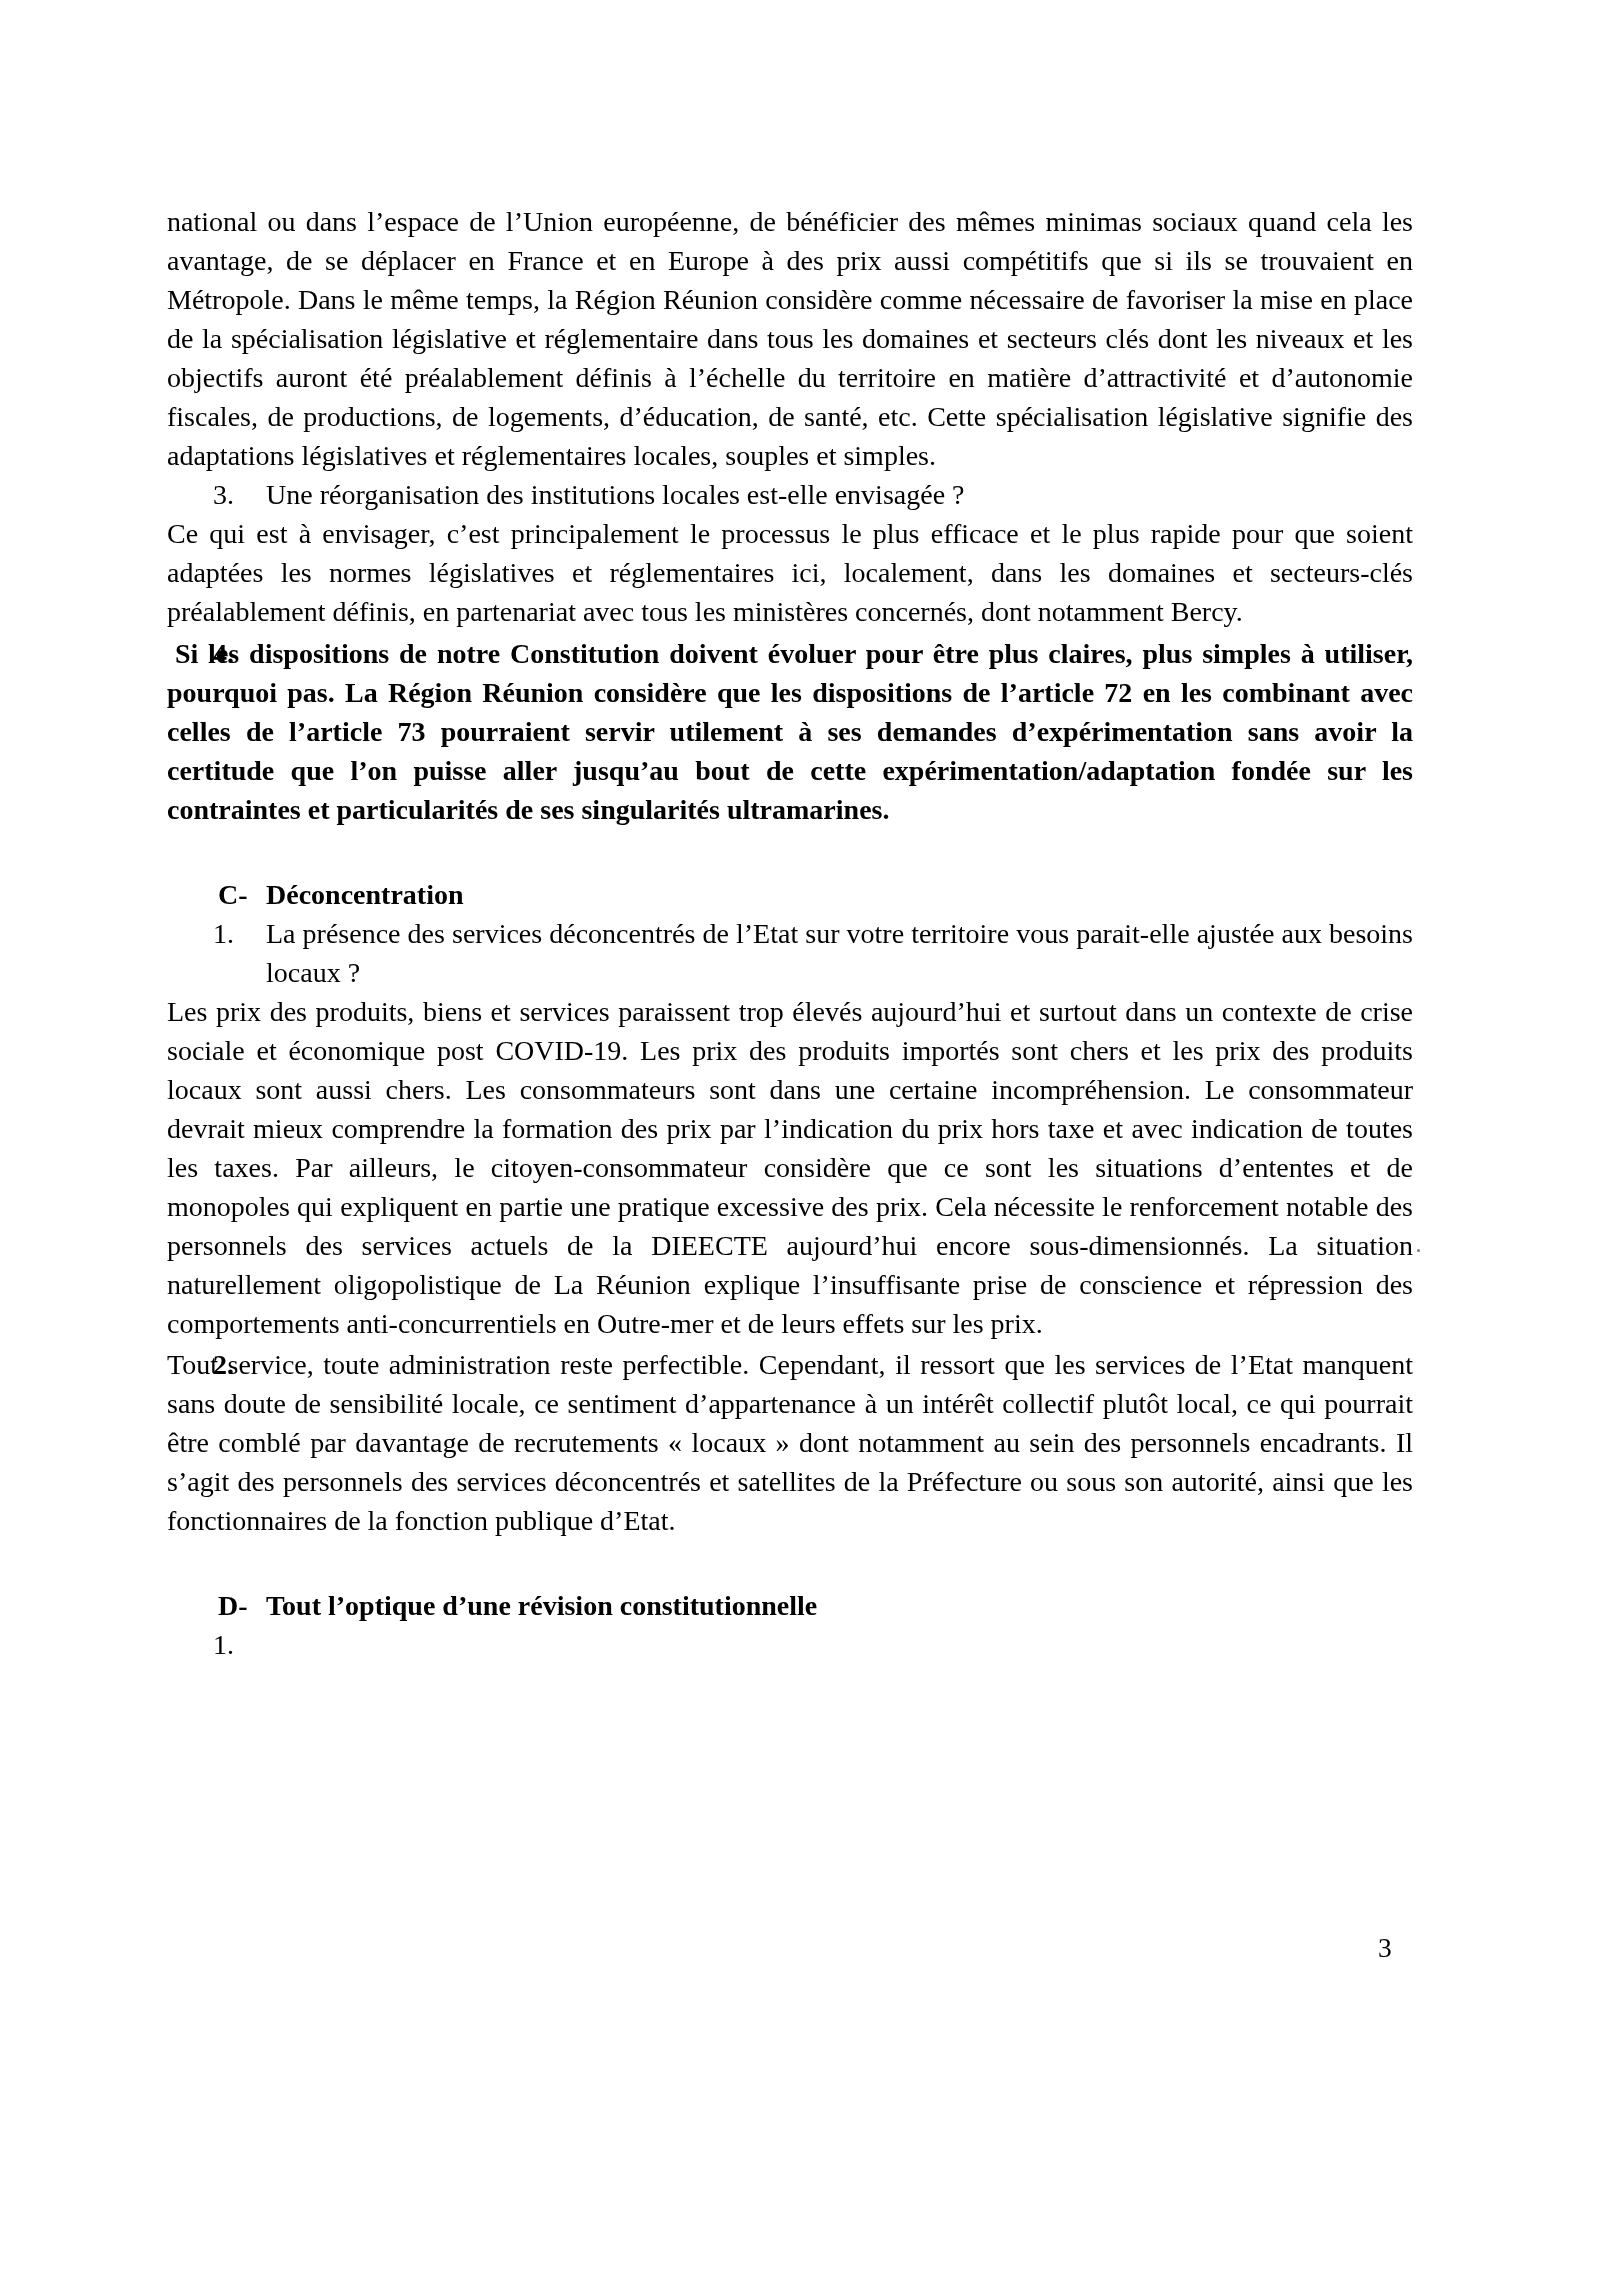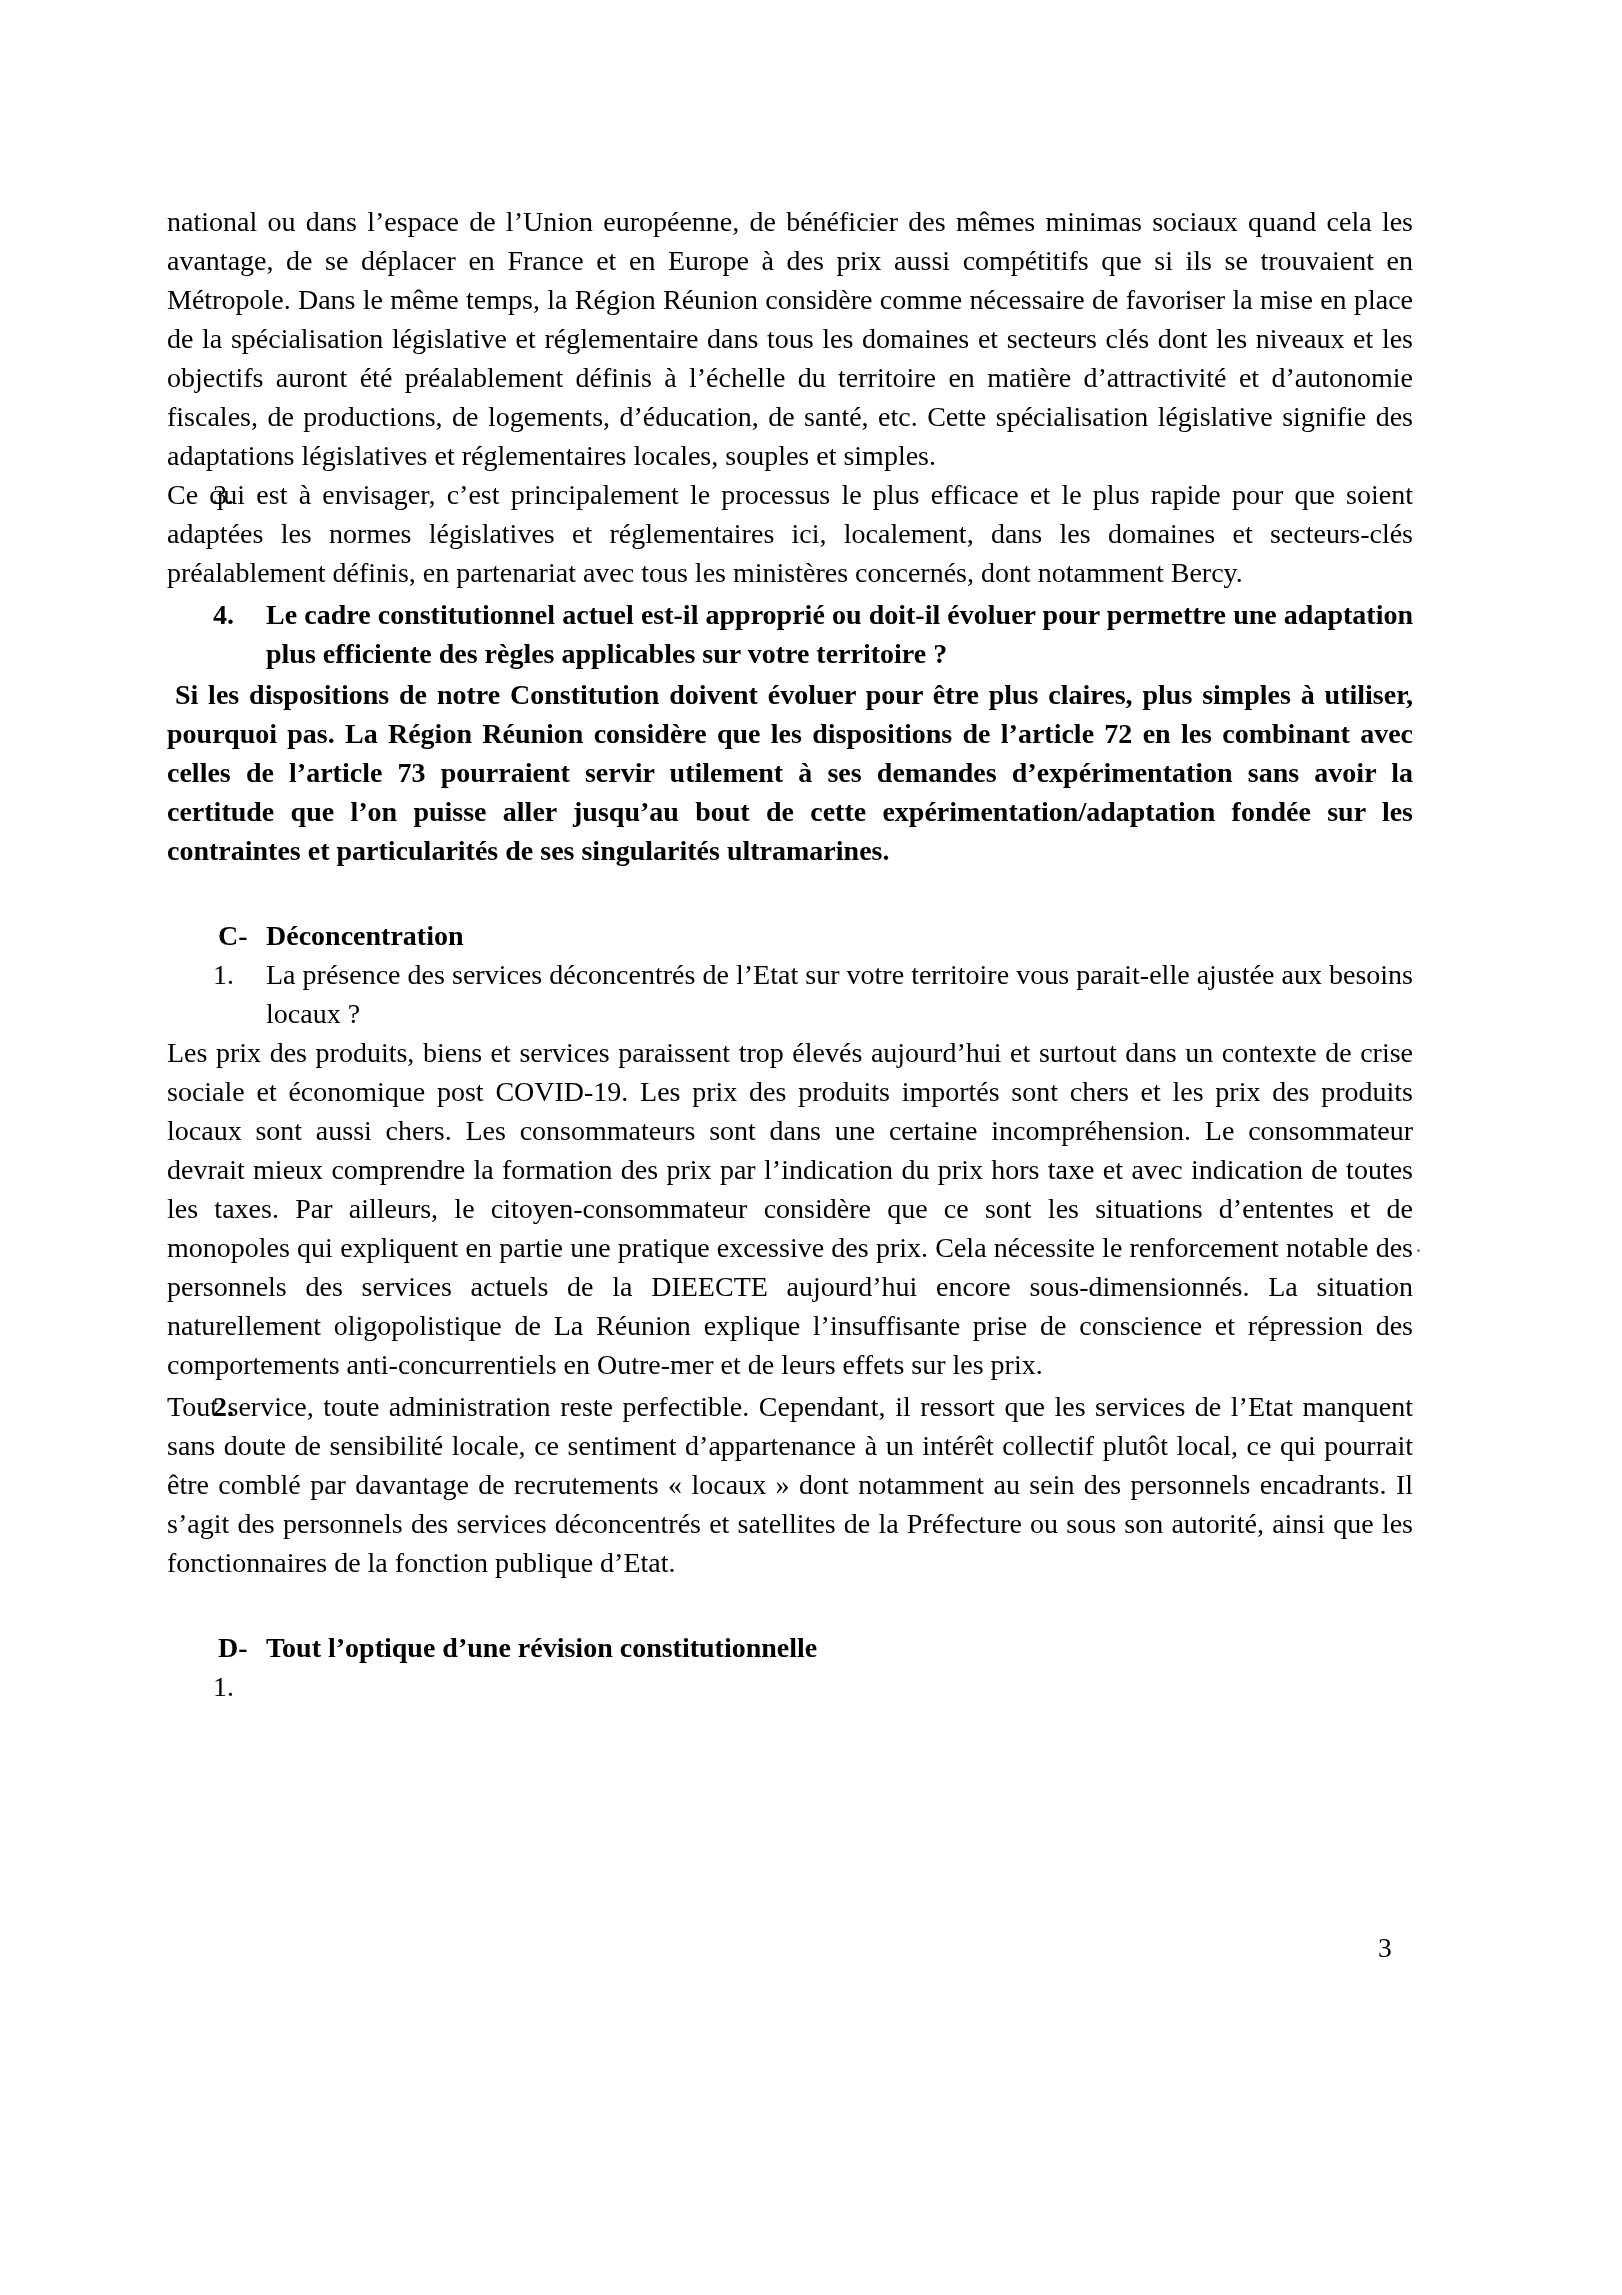--- a/index.html
+++ b/index.html
@@ -77,27 +77,27 @@
 </head>
 <body>
 
 <div class="page">
   <div class="content">
 
     <p class="body">national ou dans l’espace de l’Union européenne, de bénéficier des mêmes minimas sociaux quand cela les avantage, de se déplacer en France et en Europe à des prix aussi compétitifs que si ils se trouvaient en Métropole. Dans le même temps, la Région Réunion considère comme nécessaire de favoriser la mise en place de la spécialisation législative et réglementaire dans tous les domaines et secteurs clés dont les niveaux et les objectifs auront été préalablement définis à l’échelle du territoire en matière d’attractivité et d’autonomie fiscales, de productions, de logements, d’éducation, de santé, etc. Cette spécialisation législative signifie des adaptations législatives et réglementaires locales, souples et simples.</p>
 
     <div class="li">
       <span class="num">3.</span>
+      <span class="li-text">Une réorganisation des institutions locales est-elle envisagée&nbsp;?</span>
     </div>
 
     <p class="body">Ce qui est à envisager, c’est principalement le processus le plus efficace et le plus rapide pour que soient adaptées les normes législatives et réglementaires ici, localement, dans les domaines et secteurs-clés préalablement définis, en partenariat avec tous les ministères concernés, dont notamment Bercy.</p>
 
     <div class="li bold">
       <span class="num">4.</span>
-      <span class="li-text">Le cadre constitutionnel actuel est-il approprié ou doit-il évoluer pour permettre une adaptation plus efficiente des règles applicables sur votre territoire&nbsp;?</span>
     </div>
 
     <p class="body indent-sm">Si les dispositions de notre Constitution doivent évoluer pour être plus claires, plus simples à utiliser, pourquoi pas. La Région Réunion considère que les dispositions de l’article 72 en les combinant avec celles de l’article 73 pourraient servir utilement à ses demandes d’expérimentation sans avoir la certitude que l’on puisse aller jusqu’au bout de cette expérimentation/adaptation fondée sur les contraintes et particularités de ses singularités ultramarines.</p>
 
     <div class="heading">
       <span class="letter">C-</span>
       <span class="heading-text">Déconcentration</span>
     </div>
 
     <div class="li">

